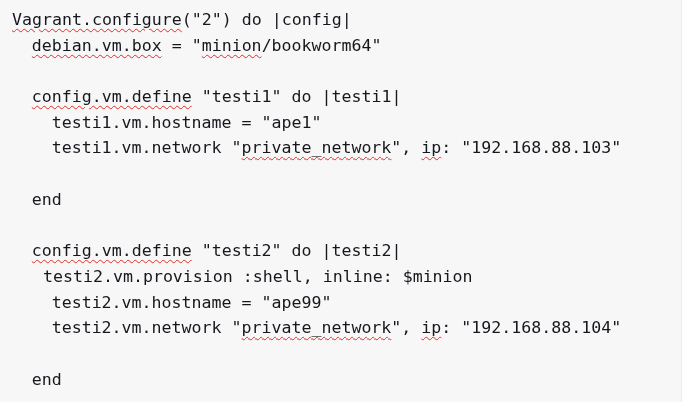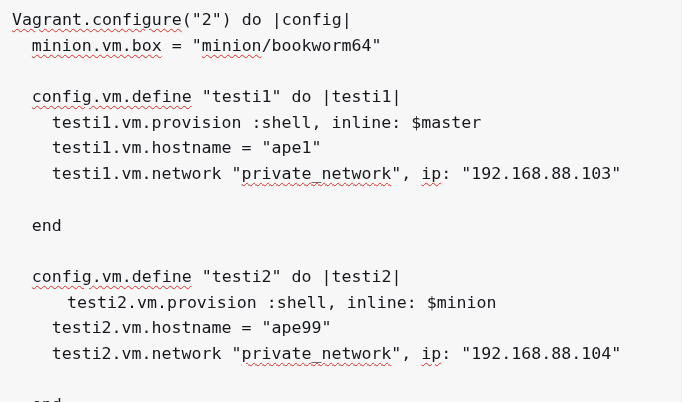--- a/index.html
+++ b/index.html
@@ -56,29 +56,28 @@
       padding-bottom: 2px;
     }
   }
 </style>
 </head>
 <body>
 
 <div id="editor">
   <div id="code-body">
       <div class="code-line" style="padding-left: 12px;"><span class="sq">Vagrant.configure</span><span>("2") do |config|</span></div>
-      <div class="code-line" style="padding-left: 31.84px;"><span class="sq">minion.vm.box</span><span> = "</span><span class="sq">minion</span><span>/bookworm64"</span></div>
+      <div class="code-line" style="padding-left: 31.84px;"><span class="sq">debian.vm.box</span><span> = "</span><span class="sq">minion</span><span>/bookworm64"</span></div>
       <div class="code-line blank" style="padding-left: 12px;">&nbsp;</div>
       <div class="code-line" style="padding-left: 31.84px;"><span class="sq">config.vm.define</span><span> "testi1" do |testi1|</span></div>
-      <div class="code-line" style="padding-left: 51.68px;"><span>testi1.vm.provision :shell, inline: $master</span></div>
       <div class="code-line" style="padding-left: 51.68px;"><span>testi1.vm.hostname = "ape1"</span></div>
       <div class="code-line" style="padding-left: 51.68px;"><span>testi1.vm.network "</span><span class="sq">private_network</span><span>", </span><span class="sq">ip</span><span>: "192.168.88.103"</span></div>
       <div class="code-line blank" style="padding-left: 12px;">&nbsp;</div>
       <div class="code-line" style="padding-left: 31.84px;"><span>end</span></div>
       <div class="code-line blank" style="padding-left: 12px;">&nbsp;</div>
       <div class="code-line" style="padding-left: 31.84px;"><span class="sq">config.vm.define</span><span> "testi2" do |testi2|</span></div>
-      <div class="code-line" style="padding-left: 67px;"><span>testi2.vm.provision :shell, inline: $minion</span></div>
+      <div class="code-line" style="padding-left: 43px;"><span>testi2.vm.provision :shell, inline: $minion</span></div>
       <div class="code-line" style="padding-left: 51.68px;"><span>testi2.vm.hostname = "ape99"</span></div>
       <div class="code-line" style="padding-left: 51.68px;"><span>testi2.vm.network "</span><span class="sq">private_network</span><span>", </span><span class="sq">ip</span><span>: "192.168.88.104"</span></div>
       <div class="code-line blank" style="padding-left: 12px;">&nbsp;</div>
       <div class="code-line" style="padding-left: 31.84px;"><span>end</span></div>
     </div>
 </div>
 
 </body></html>

